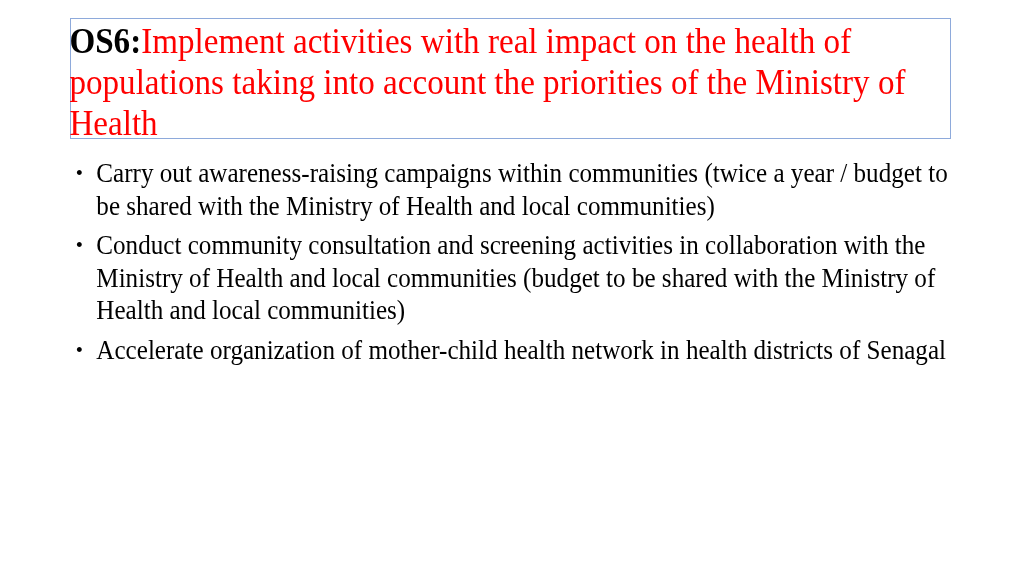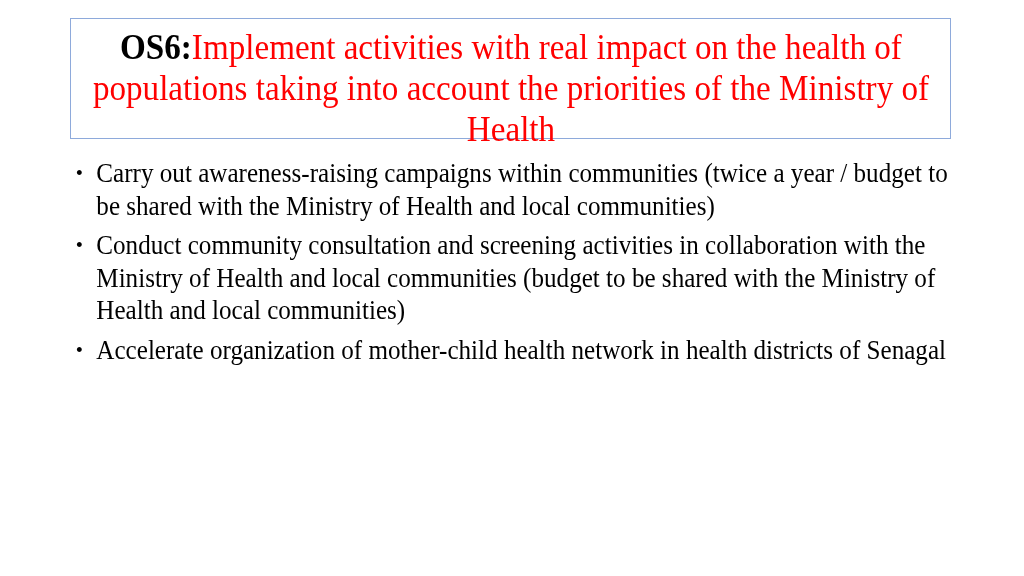--- a/index.html
+++ b/index.html
@@ -3,21 +3,21 @@
   <meta charset="utf-8">
   <style>
     html, body { margin: 0; padding: 0; }
     body {
       width: 1024px; height: 576px; background: #ffffff; position: relative; overflow: hidden;
       font-family: "Liberation Serif", "DejaVu Serif", serif;
     }
     .title-box {
       position: absolute; left: 70px; top: 18px; width: 881px; height: 121px;
       border: 1.5px solid #8eaadb; box-sizing: border-box;
-      text-align: center; padding-top: 8px;
+      padding-top: 2px;
     }
     .title {
       font-size: 36px; line-height: 41px; margin: 0; font-weight: normal;
       transform: scaleX(0.92); transform-origin: center top; white-space: normal;
       width: 960px; margin-left: -40px;
     }
     .title .label { color: #000000; font-weight: bold; }
     .title .text { color: #ff0000; }
     .bullets {
       position: absolute; left: 74px; top: 157px; width: 880px;

